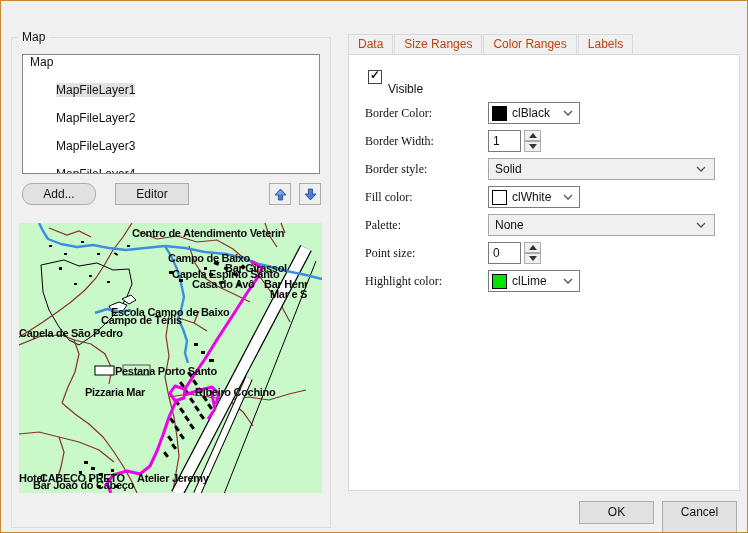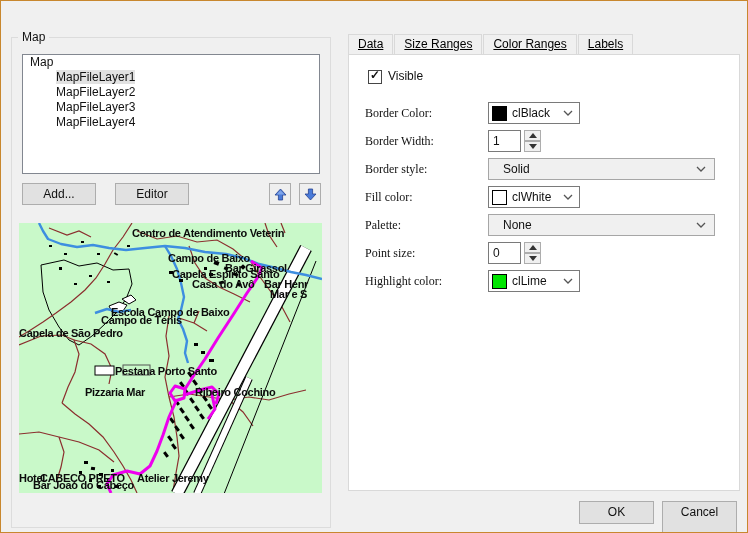--- a/index.html
+++ b/index.html
@@ -18,56 +18,56 @@
 
   
   #map-group { position:absolute; left:10px; top:6px; width:320px; height:491px;
     border:1px solid #DCDCDC; }
   #map-group-label { position:absolute; left:6px; top:-8px; background:#F0F0F0;
     padding:0 4px; font-size:12px; color:#111; }
   #layer-list { position:absolute; left:10px; top:16px; width:298px; height:120px;
     background:#fff; border:1px solid #828790; overflow:hidden; }
   .list-item { height:15px; line-height:15px; font-size:12px; color:#111; white-space:nowrap; }
   .list-item.root { padding-left:7px; }
-  .list-item.child { padding-left:33px; }
+  .list-item.child { padding-left:33px;margin-top:13px; }
   .list-item .sel { background:#E2E2E2; }
   .btn { position:absolute; height:22px; background:#E1E1E1; border:1px solid #ADADAD;
     font-size:12px; color:#111; text-align:center; line-height:20px; }
-  #add-btn { left:10px; top:145px; width:74px; }
+  #add-btn { left:10px; top:145px; width:74px;border-radius:10px; }
   #delete-btn { left:103px; top:145px; width:74px; }
   .arrow-btn { position:absolute; top:145px; width:22px; height:22px; background:#EFEFEF;
     border:1px solid #ADADAD; display:flex; align-items:center; justify-content:center; }
   #move-up-btn { left:257px; } #move-down-btn { left:287px; }
   #map-preview { position:absolute; left:7px; top:185px; width:303px; height:270px; }
   #map-preview svg { display:block; }
   .map-label { font-family:"Liberation Sans",sans-serif; font-size:11px; font-weight:bold;
     fill:#0b0b0b; letter-spacing:-0.3px; }
 
   
   #tabstrip { position:absolute; left:347px; top:0px; height:23px; display:flex; align-items:flex-end; }
-  .tab { height:20px; line-height:19px; padding:0 9px; font-size:12px; color:#000000;
-    background:#F0F0F0; border:1px solid #D9D9D9; border-bottom:none; margin-right:1px;text-decoration:underline; }
+  .tab { height:20px; line-height:19px; padding:0 9px; font-size:12px; color:#c2410c;
+    background:#F0F0F0; border:1px solid #D9D9D9; border-bottom:none; margin-right:1px; }
   .tab.active { height:23px; line-height:23px; background:#FFFFFF; position:relative; z-index:3; }
   #tab-page { position:absolute; left:347px; top:23px; width:392px; height:437px;
     background:#FFFFFF; border:1px solid #D9D9D9; }
 
   
   .fld-label { position:absolute; left:16px; height:22px; line-height:22px; font-size:12px; color:#111;font-family:Liberation Serif, serif; }
   .checkbox { position:absolute; left:19px; top:15px; width:14px; height:14px; background:#fff;
     border:1px solid #454545; }
   .checkbox .tick { position:absolute; left:1px; top:-3px; font-size:12px; font-weight:bold; color:#111; }
-  #visible-label { position:absolute; left:39px; top:14px; font-size:12px; color:#111; }
+  #visible-label { position:absolute; left:39px; top:27px; font-size:12px; color:#111; }
   .color-combo { position:absolute; left:139px; width:92px; height:22px; background:#fff;
     border:1px solid #7A7A7A; display:flex; align-items:center; padding:0 6px 0 3px; }
   .swatch { width:15px; height:15px; border:1px solid #000; flex:none; }
   .combo-text { font-size:12px; color:#111; margin-left:5px; flex:1; white-space:nowrap; }
   .chev { flex:none; }
   .wide-combo { position:absolute; left:139px; width:227px; height:22px; background:#F0F0F0;
     border:1px solid #A6A6A6; display:flex; align-items:center; padding:0 8px 0 6px; }
-  .wide-combo .combo-text { margin-left:8px; }
+  .wide-combo .combo-text { margin-left:0; }
   .spin-edit { position:absolute; left:139px; width:33px; height:22px; background:#fff;
     border:1px solid #7A7A7A; font-size:12px; color:#111; line-height:20px; padding-left:4px; }
   .spinner { position:absolute; left:175px; width:17px; height:22px; }
   .spin-btn { position:absolute; left:0; width:17px; height:11px; background:#F0F0F0;
     border:1px solid #ADADAD; display:flex; align-items:center; justify-content:center; }
   .spin-btn.up { top:0; } .spin-btn.down { top:11px; }
 
   
   #ok-btn { left:578px; top:470px; width:75px; height:23px; line-height:21px; }
   #cancel-btn { left:661px; top:470px; width:75px; height:37px; line-height:21px; }

